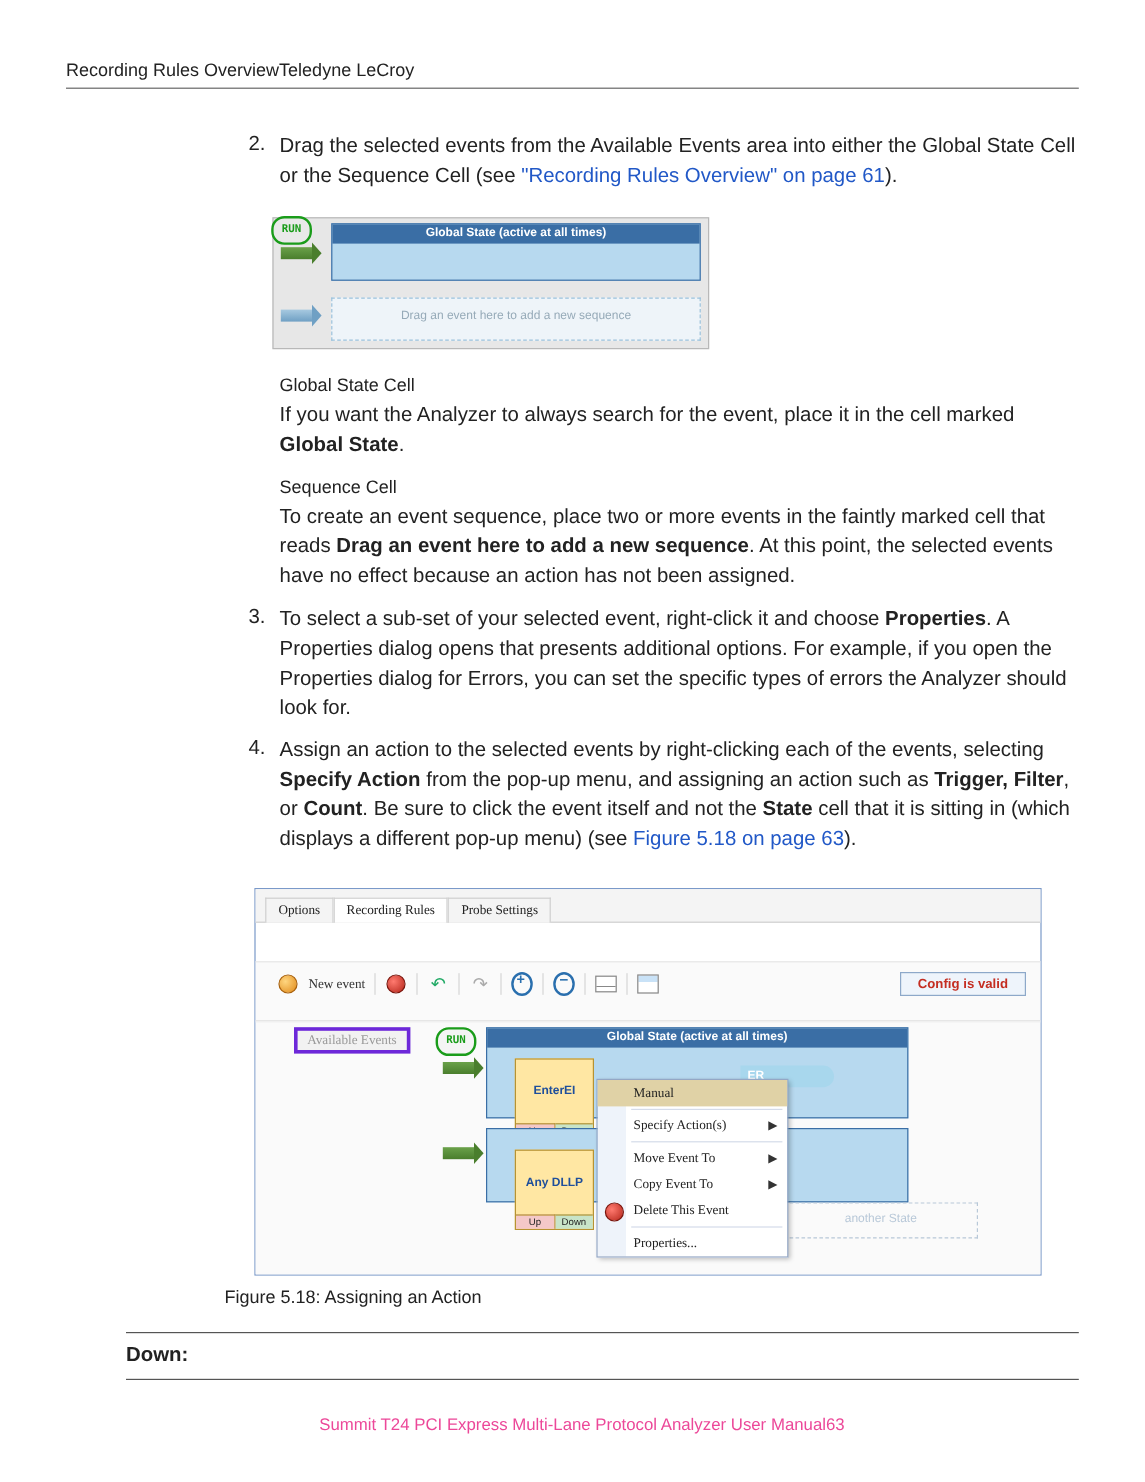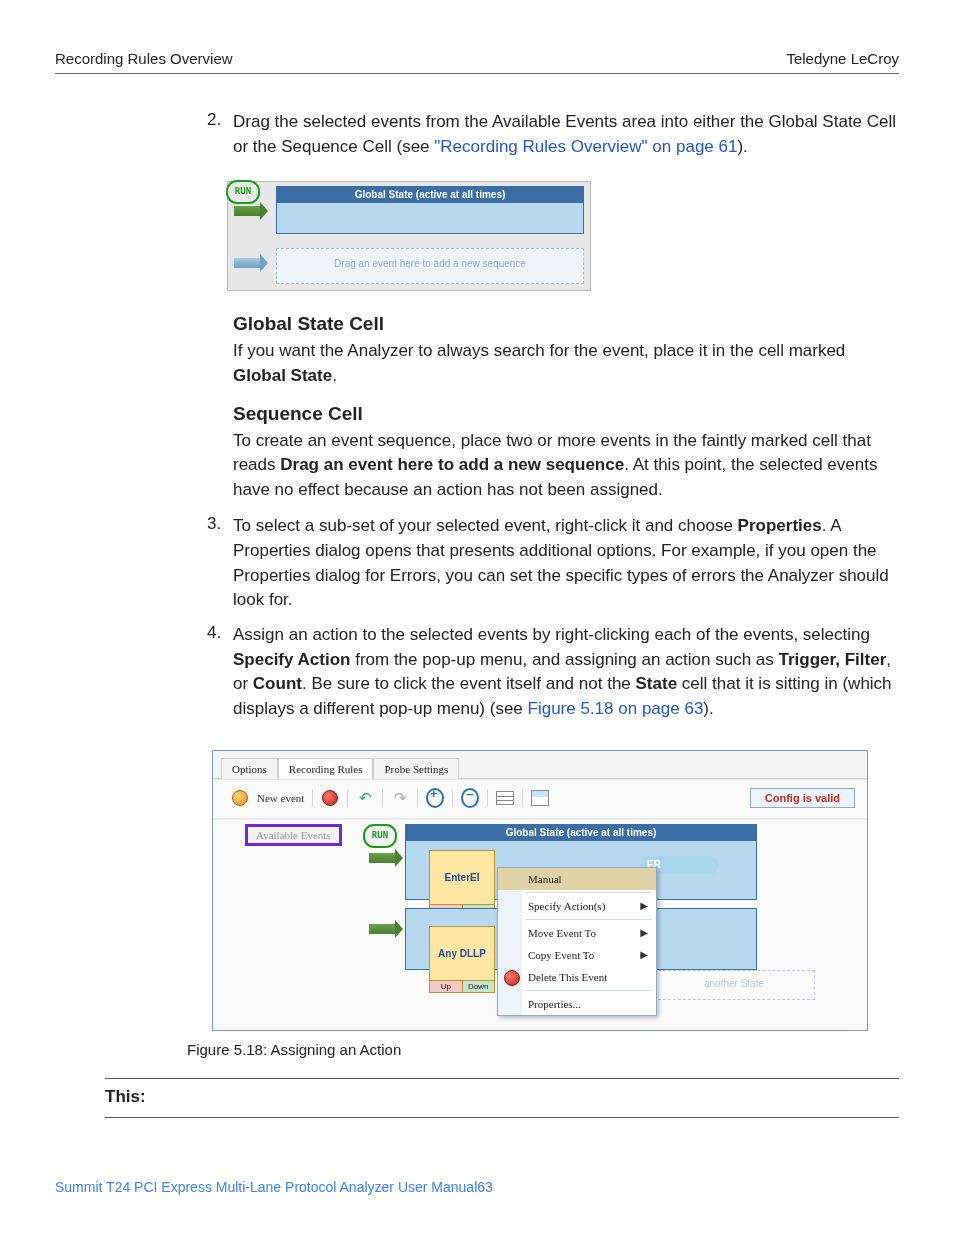--- a/index.html
+++ b/index.html
@@ -15,21 +15,21 @@
     font-family: "Segoe UI", "Helvetica Neue", Arial, sans-serif;
     font-size: 17px;
     color: #222;
     position: relative;
   }
 
   
   .top-rule {
     border-bottom: 1px solid #666;
     display: flex;
-    justify-content: space-between;
+    justify-content: flex-start;
     font-size: 15px;
     padding-bottom: 6px;
     margin-bottom: 36px;
   }
 
   
   .content {
     margin-left: 152px;
     margin-right: 0;
   }
@@ -124,22 +124,22 @@
     content:"";
     position:absolute;
     right:-8px; top:-4px;
     border-left: 8px solid #6fa0c4;
     border-top: 9px solid transparent;
     border-bottom: 9px solid transparent;
   }
 
   
   h4.mini {
-    font-size: 19px;
-    font-weight: 700;
+    font-size: 15px;
+    font-weight: 400;
     margin: 14px 0 4px 26px;
   }
 
   
   .fig2-wrap { margin: 28px 0 8px 5px; }
   .dlg {
     width: 654px;
     border: 1px solid #7a99c9;
     background: #fff;
     position: relative;
@@ -178,24 +178,25 @@
     border-bottom: none;
     background: #f4f4f4;
     position: relative;
     top: 1px;
   }
   .tab.active { background: #fff; }
   .toolbar {
     display:flex;
     align-items:center;
     justify-content: space-between;
-    padding: 8px 12px 10px 18px;
+    padding: 8px 12px 20px 18px;
     border-top: 1px solid #e5e5e5;
     background:#fafafa;
     border-bottom: 1px solid #e6e6e6;
+    margin-top: 32px;
   }
   .tb-left { display:flex; align-items:center; gap:8px;}
   .tb-ico {
     width: 18px; height: 18px;
     display:inline-flex; align-items:center; justify-content:center;
     border-left: 1px solid #d6d6d6;
     padding-left: 8px;
     font-size: 13px;
     color: #446;
   }
@@ -340,23 +341,23 @@
   .note-label { font-weight:700; width: 58px; flex-shrink:0; }
   .note-body { flex:1; }
 
   
   .footer {
     position: absolute;
     bottom: 40px;
     left: 55px;
     right: 39px;
     display: flex;
-    justify-content: flex-start;
+    justify-content: center;
     font-size: 14px;
-    color: #3b82f6;
+    color: #ec4899;
   }
 </style>
 </head>
 <body class="page">
 
 <div class="top-rule">
   <span>Recording Rules Overview</span>
   <span>Teledyne LeCroy</span>
 </div>
 
@@ -459,21 +460,21 @@
         <div class="arrow-right" style="left:156px;top:104px;width:26px"></div>
 
         <div class="evt" style="left:216px;top:30px">
           <div class="label">EnterEI</div>
           <div class="updown">
               <div class="up">Up</div>
               <div class="down">Down</div>
             </div>
         </div>
 
-        <div class="phantom" style="left:428px;top:36px;width:72px">ER</div>
+        <div class="phantom" style="left:404px;top:36px;width:72px">ER</div>
         <div class="phantom" style="left:408px;top:116px;width:72px">ON</div>
 
         <div style="position:absolute;left:192px;top:88px;width:350px;height:60px;background:#b7d9ef;border:1px solid #3a6ea5"></div>
 
         <div class="evt" style="left:216px;top:106px">
           <div class="label">Any DLLP</div>
           <div class="updown">
               <div class="up">Up</div>
               <div class="down">Down</div>
             </div>
@@ -514,20 +515,20 @@
       </div>
     </div>
   </div>
 
   <div class="figcap" style="margin-left:-20px">Figure 5.18:  Assigning an Action</div>
 </div>
 
 <div style="margin-left:50px;margin-right:0">
   <div class="note-rule"></div>
   <div class="note-row">
-    <div class="note-label">This:</div>
+    <div class="note-label">Down:</div>
   </div>
 </div>
 
 <div class="footer">
   <span>Summit T24 PCI Express Multi-Lane Protocol Analyzer User Manual</span>
   <span>63</span>
 </div>
 
 </body></html>

